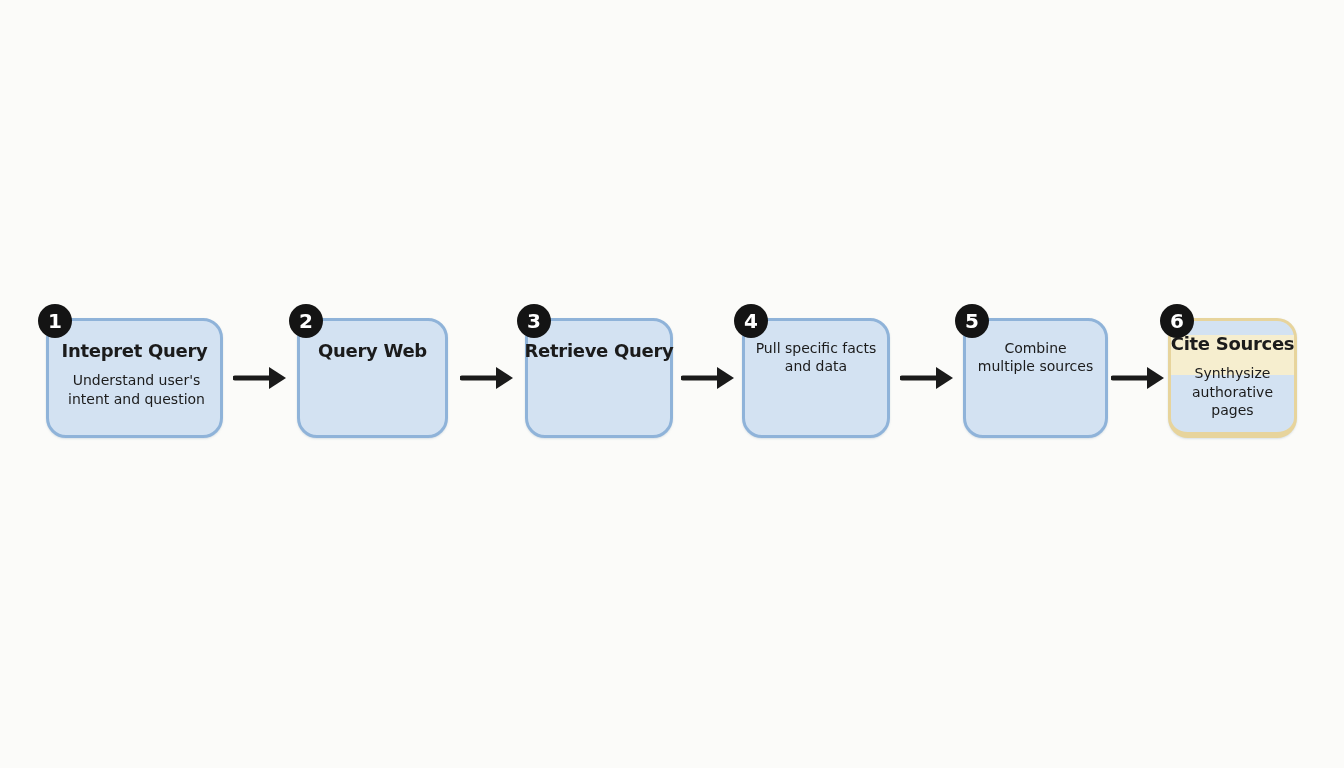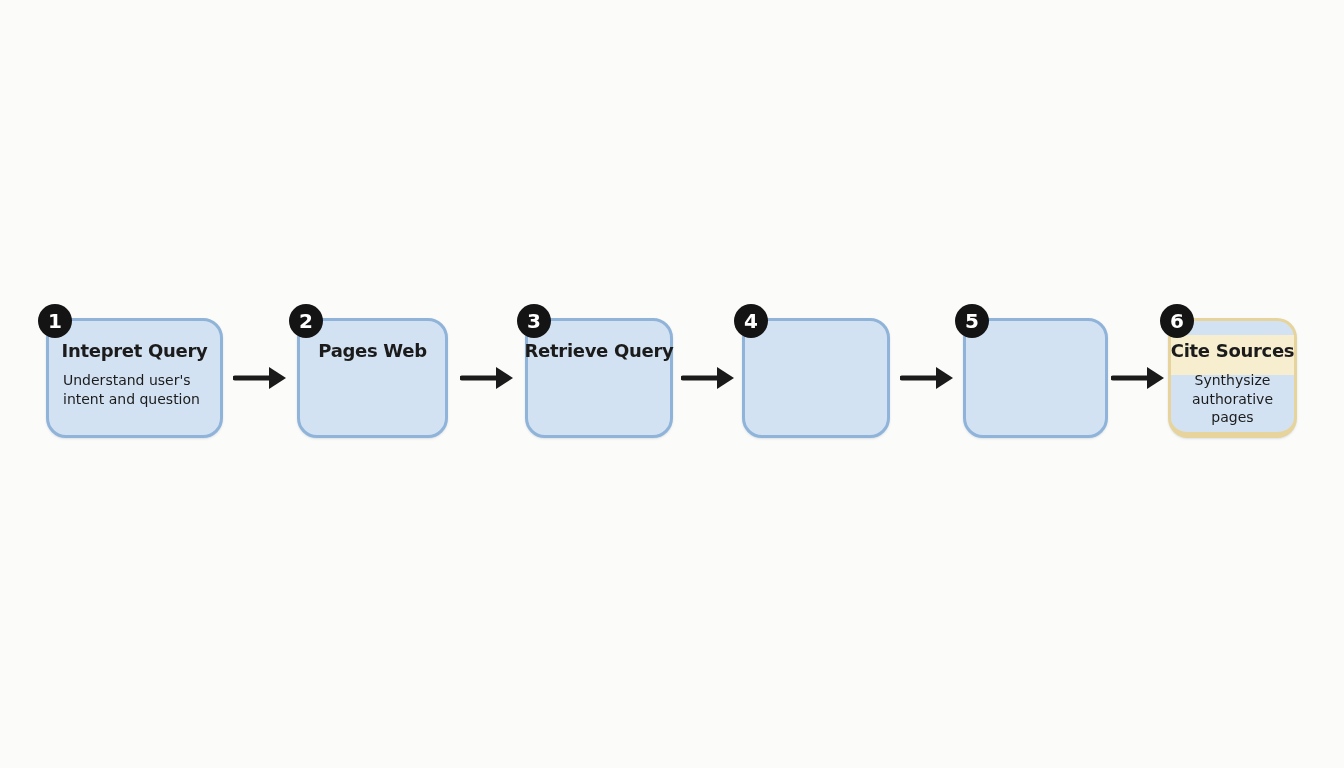--- a/index.html
+++ b/index.html
@@ -51,20 +51,21 @@
     flex-direction: column;
     align-items: center;
     padding: 18px 10px 13px 10px;
     overflow: visible;
     box-shadow: 0 1px 2px rgba(120,150,180,0.25);
   }
   .step-box.highlight {
     background: var(--box-fill);
     border: 3px solid var(--highlight-border);
     border-bottom-width: 6px;
+    justify-content: flex-end;
   }
   .step-box.highlight::before {
     content: "";
     position: absolute;
     left: 0; right: 0;
     top: 14px;
     height: 40px;
     background: var(--highlight-fill);
     z-index: 0;
   }
@@ -97,21 +98,21 @@
   }
   .step-desc {
     position: relative;
     z-index: 1;
     font-size: 14px;
     line-height: 1.3;
     text-align: center;
     max-width: 100%;
   }
   .step:nth-of-type(1) .step-desc {
-    text-align: left;
+    text-align: center;
     align-self: flex-start;
     padding-left: 4px;
   }
   .gap {
     flex: 0 0 auto;
     display: flex;
     align-items: center;
     justify-content: center;
     color: var(--arrow);
   }
@@ -138,21 +139,21 @@
   <div class="gap g1">
     <svg width="54" height="26" viewBox="0 0 54 26">
       <line x1="2" y1="13" x2="40" y2="13" stroke="currentColor" stroke-width="5" stroke-linecap="round"></line>
       <polygon points="36,2 53,13 36,24" fill="currentColor"></polygon>
     </svg>
   </div>
 
   <div class="step">
     <span class="badge">2</span>
     <div class="step-box">
-      <div class="step-title">Pages Web</div>
+      <div class="step-title">Query Web</div>
     </div>
   </div>
 
   <div class="gap g2">
     <svg width="54" height="26" viewBox="0 0 54 26">
       <line x1="2" y1="13" x2="40" y2="13" stroke="currentColor" stroke-width="5" stroke-linecap="round"></line>
       <polygon points="36,2 53,13 36,24" fill="currentColor"></polygon>
     </svg>
   </div>
 
@@ -166,33 +167,35 @@
   <div class="gap g3">
     <svg width="54" height="26" viewBox="0 0 54 26">
       <line x1="2" y1="13" x2="40" y2="13" stroke="currentColor" stroke-width="5" stroke-linecap="round"></line>
       <polygon points="36,2 53,13 36,24" fill="currentColor"></polygon>
     </svg>
   </div>
 
   <div class="step">
     <span class="badge">4</span>
     <div class="step-box">
+      <div class="step-desc">Pull specific facts and data</div>
     </div>
   </div>
 
   <div class="gap g4">
     <svg width="54" height="26" viewBox="0 0 54 26">
       <line x1="2" y1="13" x2="40" y2="13" stroke="currentColor" stroke-width="5" stroke-linecap="round"></line>
       <polygon points="36,2 53,13 36,24" fill="currentColor"></polygon>
     </svg>
   </div>
 
   <div class="step">
     <span class="badge">5</span>
     <div class="step-box">
+      <div class="step-desc">Combine multiple sources</div>
     </div>
   </div>
 
   <div class="gap g5">
     <svg width="54" height="26" viewBox="0 0 54 26">
       <line x1="2" y1="13" x2="40" y2="13" stroke="currentColor" stroke-width="5" stroke-linecap="round"></line>
       <polygon points="36,2 53,13 36,24" fill="currentColor"></polygon>
     </svg>
   </div>
 

